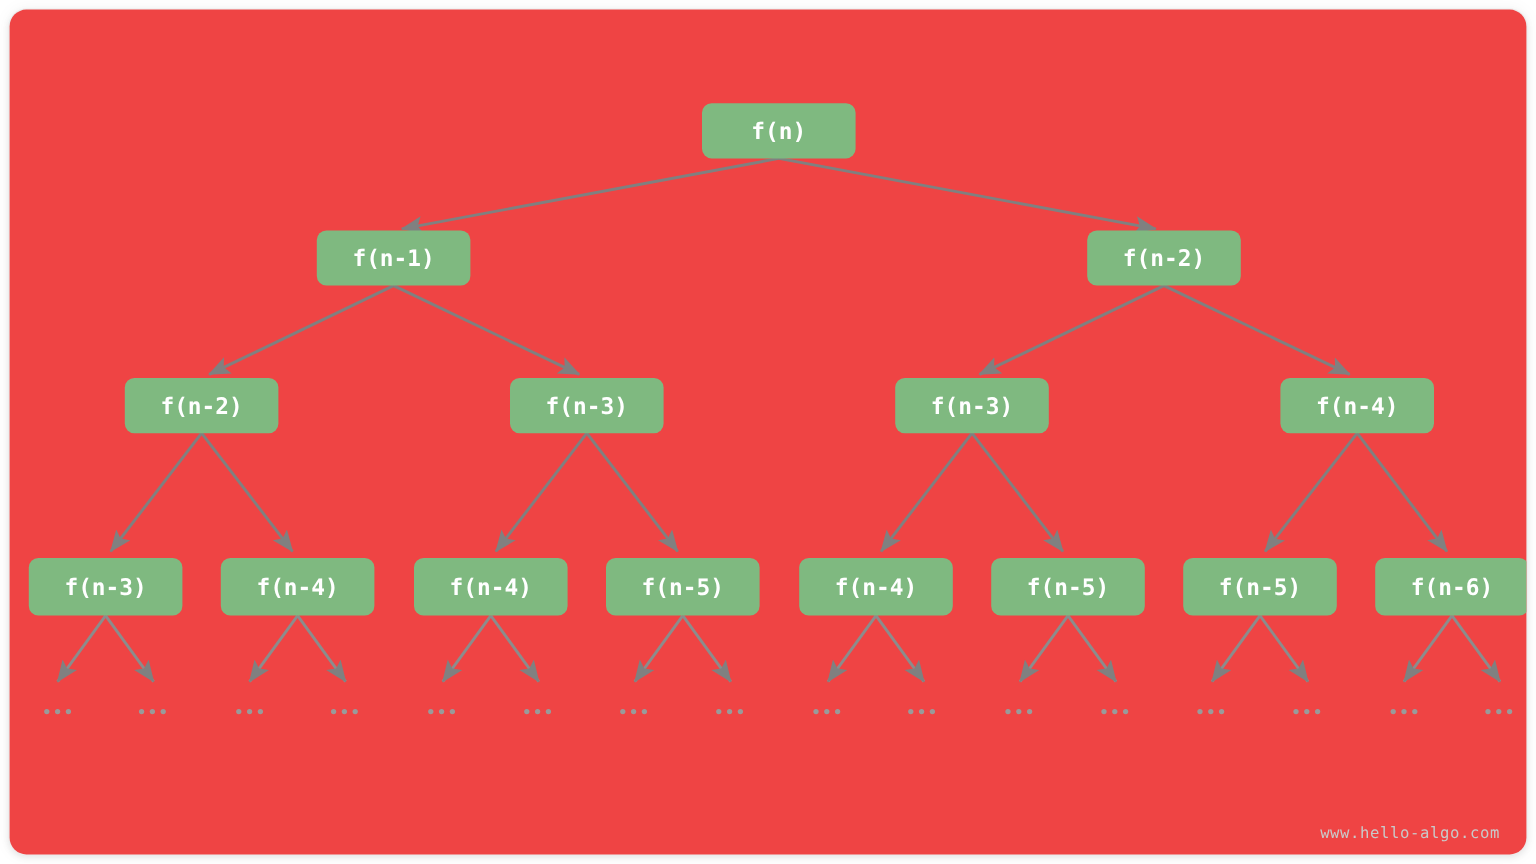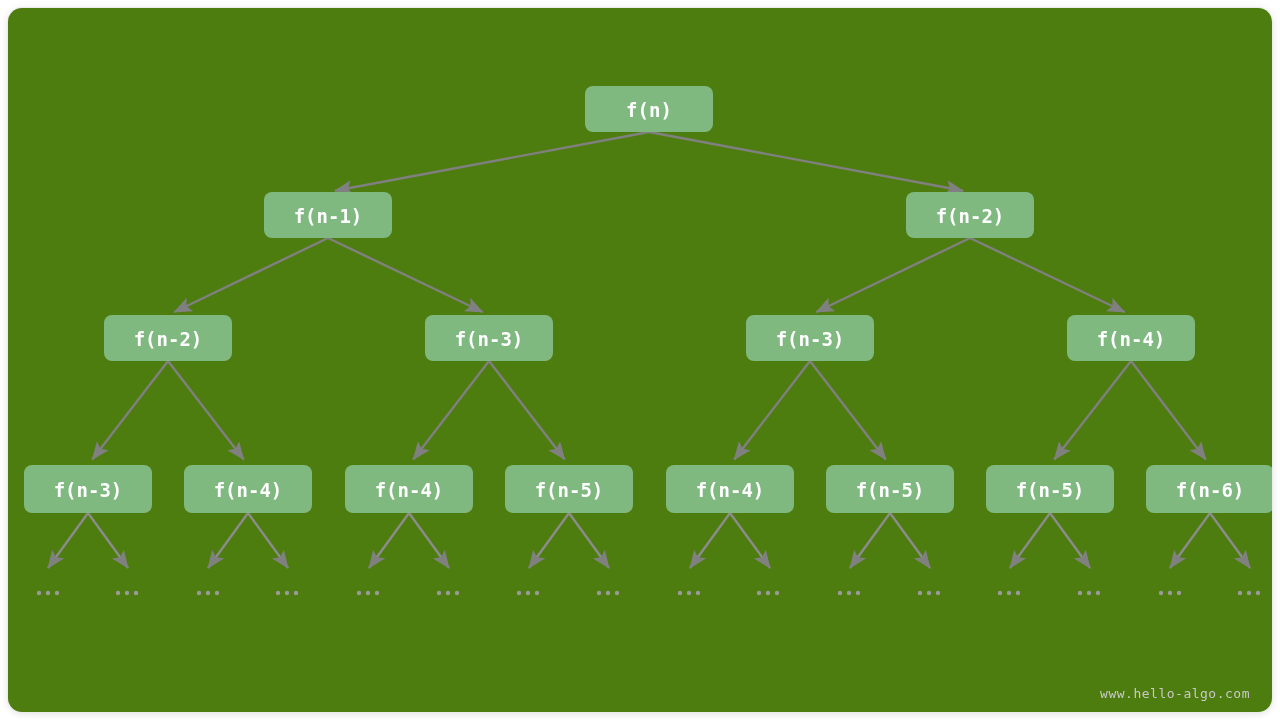--- a/index.html
+++ b/index.html
@@ -10,21 +10,21 @@
     height: 720px;
     overflow: hidden;
     font-family: "DejaVu Sans Mono", monospace;
   }
   #canvas-card {
     position: absolute;
     left: 8px;
     top: 8px;
     width: 1264px;
     height: 704px;
-    background: #4d7c0f;
+    background: #ef4444;
     border-radius: 14px;
     box-shadow: 0 0 0 1px #ececec, 0 2px 6px rgba(0,0,0,0.09), 0 0 14px rgba(0,0,0,0.05);
     overflow: hidden;
   }
   #tree-svg {
     position: absolute;
     left: 0;
     top: 0;
     width: 1280px;
     height: 720px;

